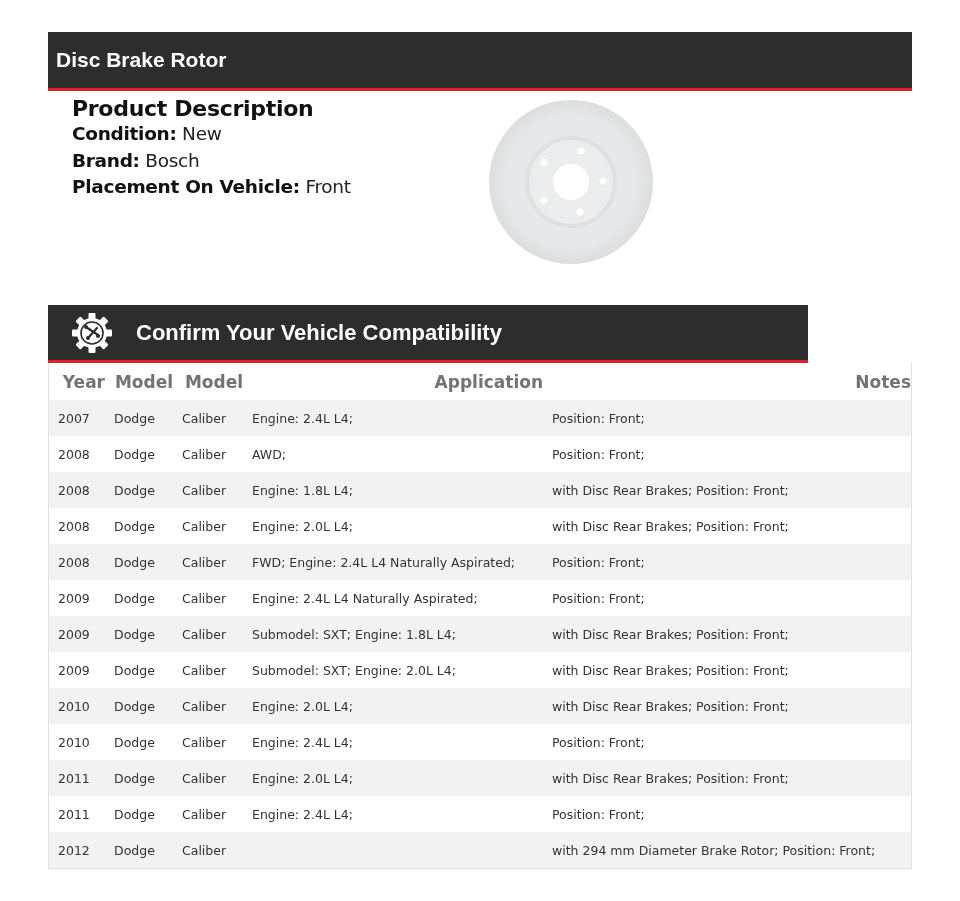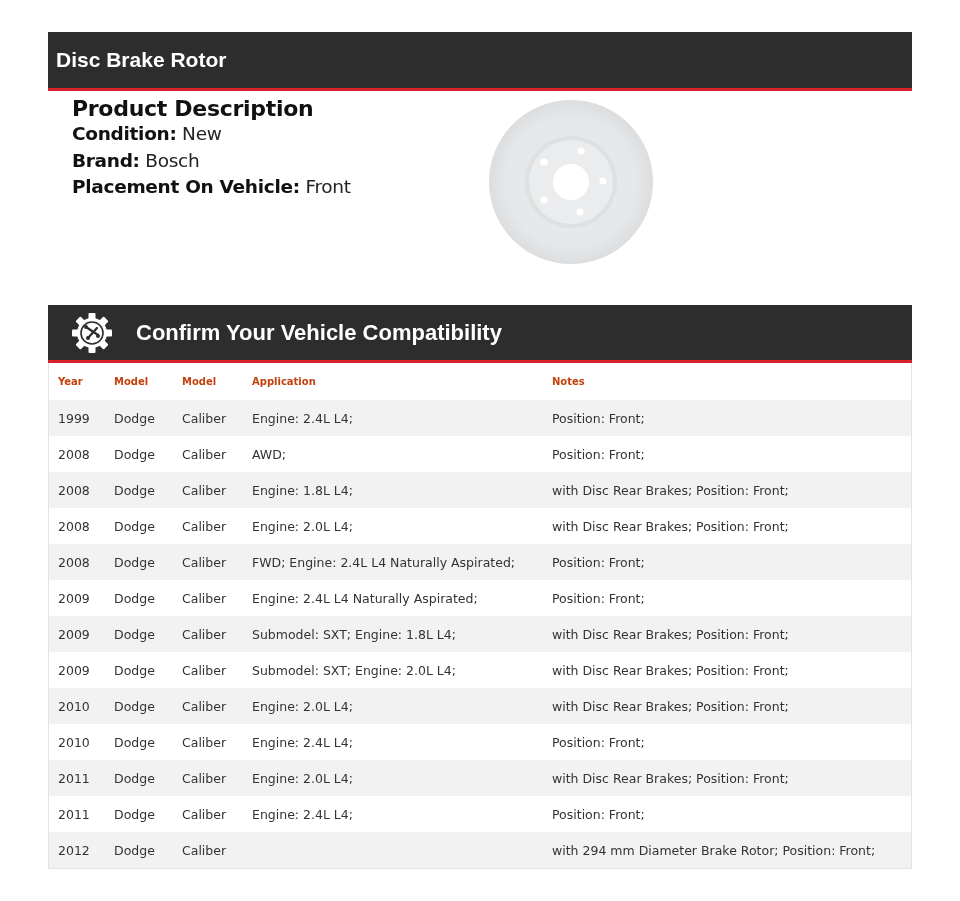--- a/index.html
+++ b/index.html
@@ -18,36 +18,36 @@
 
     .desc { position: absolute; left: 72px; top: 96px; width: 400px; }
     .desc h2 { font-family: "DejaVu Sans", sans-serif; font-weight: bold; font-size: 22px; color: #111; letter-spacing: -0.3px; }
     .desc .row { font-size: 18.5px; line-height: 26.5px; color: #111; white-space: nowrap; letter-spacing: -0.3px; }
     .desc .row .k { font-weight: bold; }
     .desc .row .v { font-weight: normal; color: #222; }
 
     .rotor { position: absolute; left: 488px; top: 99px; width: 166px; height: 166px; }
 
     .compat-bar {
-      position: absolute; left: 48px; top: 305px; width: 864px; height: 58px;
+      position: absolute; left: 48px; top: 305px; width: 760px; height: 58px;
       background: #2d2d2d; border-bottom: 3px solid #d8232a;
       display: flex; align-items: center;
     }
     .compat-bar .gear { width: 44px; height: 44px; margin-left: 22px; margin-right: 22px; }
     .compat-bar h3 {
       font-family: "Liberation Sans", sans-serif; font-weight: bold;
       font-size: 22px; color: #ffffff;
     }
 
     .table-wrap {
       position: absolute; left: 48px; top: 363px; width: 864px;
       border-left: 1px solid #e2e2e2; border-right: 1px solid #e2e2e2; border-bottom: 1px solid #e2e2e2;
     }
     table { width: 100%; border-collapse: collapse; font-size: 12.5px; }
-    th { text-align: left; font-weight: bold; color: #c2410c; height: 37px; padding-left: 9px; font-size: 10px; }
+    th { text-align: right; font-weight: bold; color: #737373; height: 37px; padding-left: 9px; font-size: 17px; }
     td { height: 36px; padding-left: 9px; color: #333; white-space: nowrap; }
     tbody tr:nth-child(odd) { background: #f2f2f2; }
     tbody tr:nth-child(even) { background: #ffffff; }
     .c-year { width: 56px; }
     .c-make { width: 68px; }
     .c-model { width: 70px; }
     .c-app { width: 300px; }
   </style>
 </head>
 <body>
@@ -119,21 +119,21 @@
       <tr>
         <th class="c-year">Year</th>
         <th class="c-make">Model</th>
         <th class="c-model">Model</th>
         <th class="c-app">Application</th>
         <th>Notes</th>
       </tr>
     </thead>
     <tbody>
       <tr>
-        <td>1999</td>
+        <td>2007</td>
         <td>Dodge</td>
         <td>Caliber</td>
         <td>Engine: 2.4L L4;</td>
         <td>Position: Front;</td>
       </tr>
       <tr>
         <td>2008</td>
         <td>Dodge</td>
         <td>Caliber</td>
         <td>AWD;</td>

